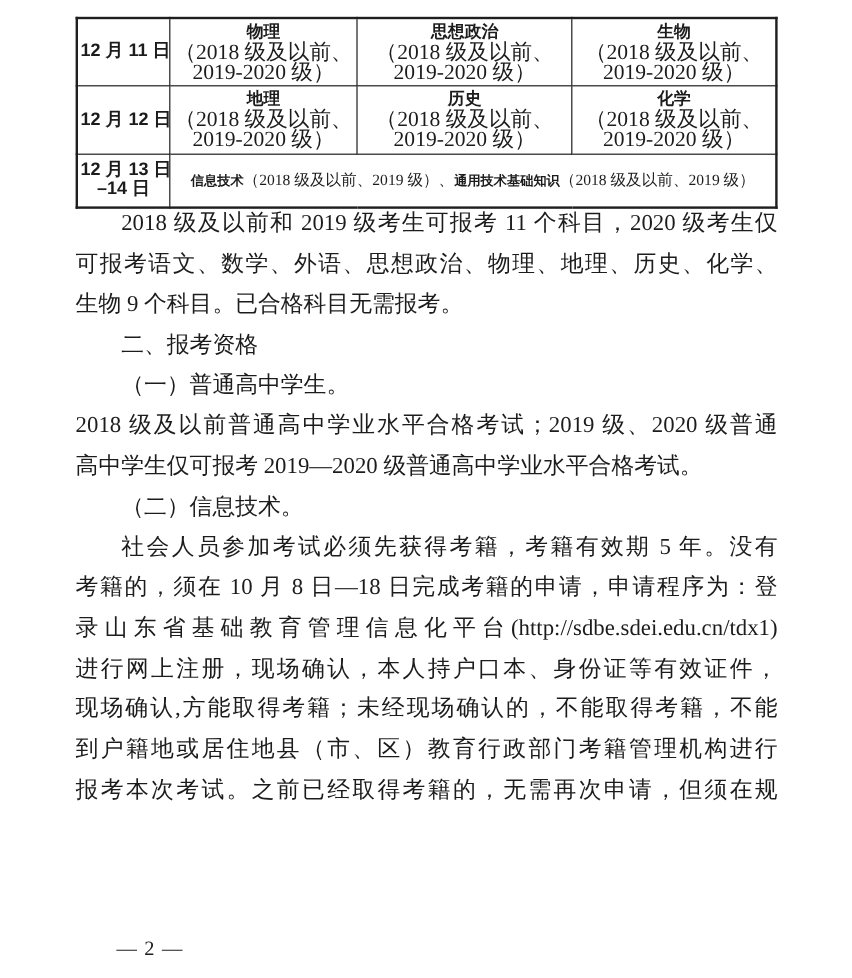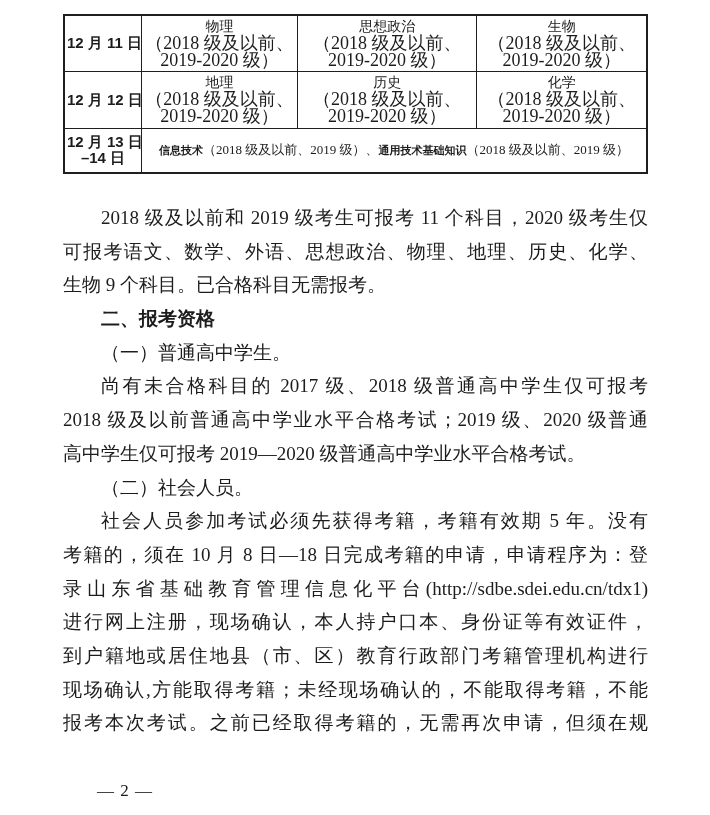--- a/index.html
+++ b/index.html
@@ -39,21 +39,21 @@
   tr.r3 td { height: 45px; }
   .date {
     font-family: "Liberation Sans", "DejaVu Sans", sans-serif;
     font-weight: bold;
     font-size: 15px;
     line-height: 16px;
     white-space: nowrap;
   }
   .subj {
     font-family: "Liberation Sans", "DejaVu Sans", sans-serif;
-    font-weight: normal;
+    font-weight: bold;
     font-size: 14px;
     line-height: 17px;
   }
   .note {
     font-size: 18px;
     line-height: 17px;
     white-space: nowrap;
   }
   .r3content { font-size: 13px; white-space: nowrap; }
   .r3content .bseg {
@@ -61,38 +61,37 @@
     font-weight: bold;
     font-size: 11px;
   }
   
   .bodytext {
     position: absolute;
     left: 63px;
     top: 170px;
     width: 585px;
     font-size: 19px;
-    margin-top: 31px;
   }
   .ln {
     line-height: 33.7px;
     height: 33.7px;
     white-space: nowrap;
   }
   .ln.j {
     white-space: normal;
     text-align: justify;
     text-align-last: justify;
     word-break: break-all;
     overflow: hidden;
   }
   .ln.indent { padding-left: 38px; }
   .ln.hei {
     font-family: "Liberation Sans", "DejaVu Sans", sans-serif;
-    font-weight: bold;
+    font-weight: normal;
   }
   
   .pageno {
     position: absolute;
     left: 97px;
     top: 781px;
     font-size: 17px;
     letter-spacing: 1px;
   }
 </style>
@@ -158,30 +157,29 @@
   <div class="bodytext">
 
     <div class="ln j indent">2018 级及以前和 2019 级考生可报考 11 个科目，2020 级考生仅</div>
     <div class="ln j">可报考语文、数学、外语、思想政治、物理、地理、历史、化学、</div>
     <div class="ln">生物 9 个科目。已合格科目无需报考。</div>
 
     <div class="ln indent hei">二、报考资格</div>
 
     <div class="ln indent">（一）普通高中学生。</div>
 
-    <div class="ln j indent">尚有未合格科目的 2017 级、2018 级普通高中学生仅可报考</div>
     <div class="ln j">2018 级及以前普通高中学业水平合格考试；2019 级、2020 级普通</div>
     <div class="ln">高中学生仅可报考 2019—2020 级普通高中学业水平合格考试。</div>
 
-    <div class="ln indent">（二）社会人员。</div>
+    <div class="ln indent">（二）信息技术。</div>
 
     <div class="ln j indent">社会人员参加考试必须先获得考籍，考籍有效期 5 年。没有</div>
     <div class="ln j">考籍的，须在 10 月 8 日—18 日完成考籍的申请，申请程序为：登</div>
     <div class="ln j">录山东省基础教育管理信息化平台(http://sdbe.sdei.edu.cn/tdx1)</div>
     <div class="ln j">进行网上注册，现场确认，本人持户口本、身份证等有效证件，</div>
+    <div class="ln j">现场确认,方能取得考籍；未经现场确认的，不能取得考籍，不能</div>
     <div class="ln j">到户籍地或居住地县（市、区）教育行政部门考籍管理机构进行</div>
-    <div class="ln j">现场确认,方能取得考籍；未经现场确认的，不能取得考籍，不能</div>
     <div class="ln j">报考本次考试。之前已经取得考籍的，无需再次申请，但须在规</div>
   </div>
 
   <div class="pageno">— 2 —</div>
 
 </div>
 
 </body></html>

